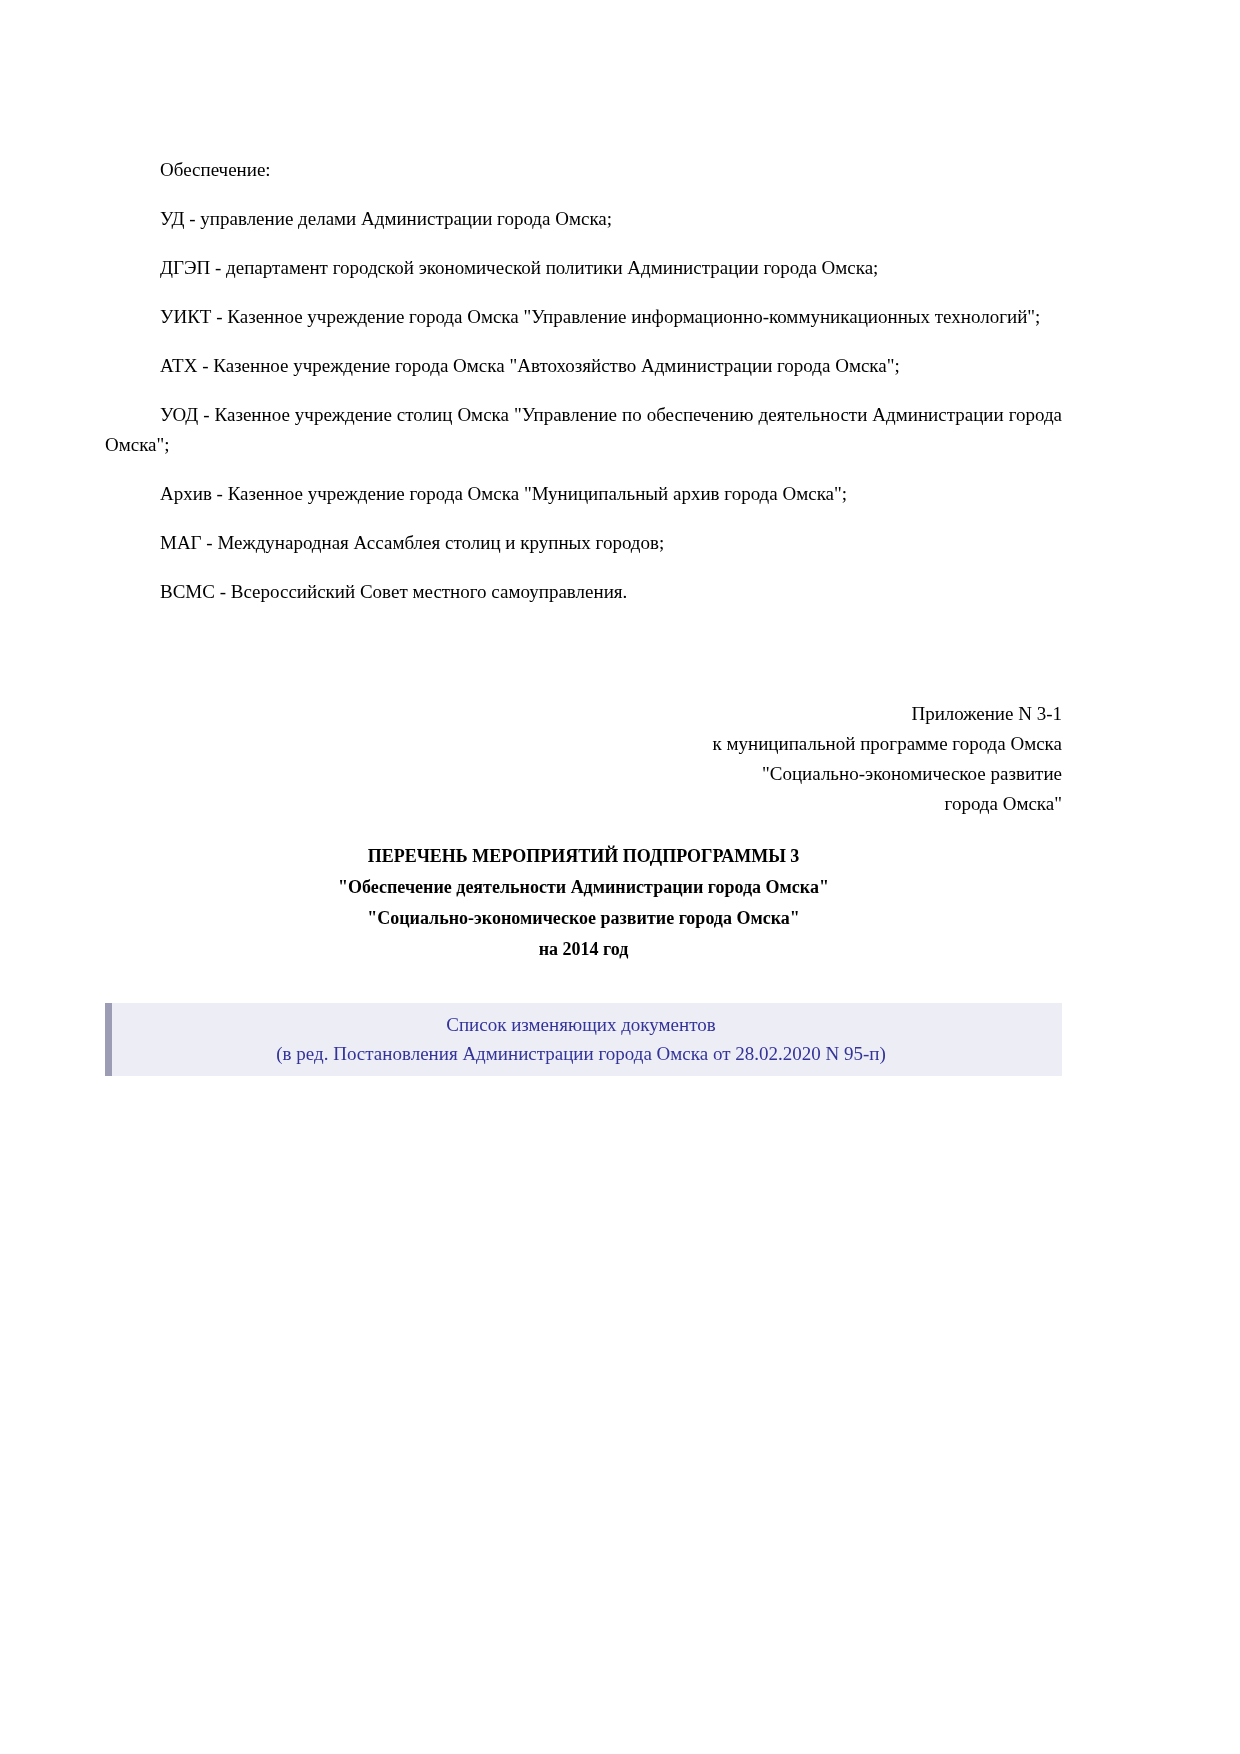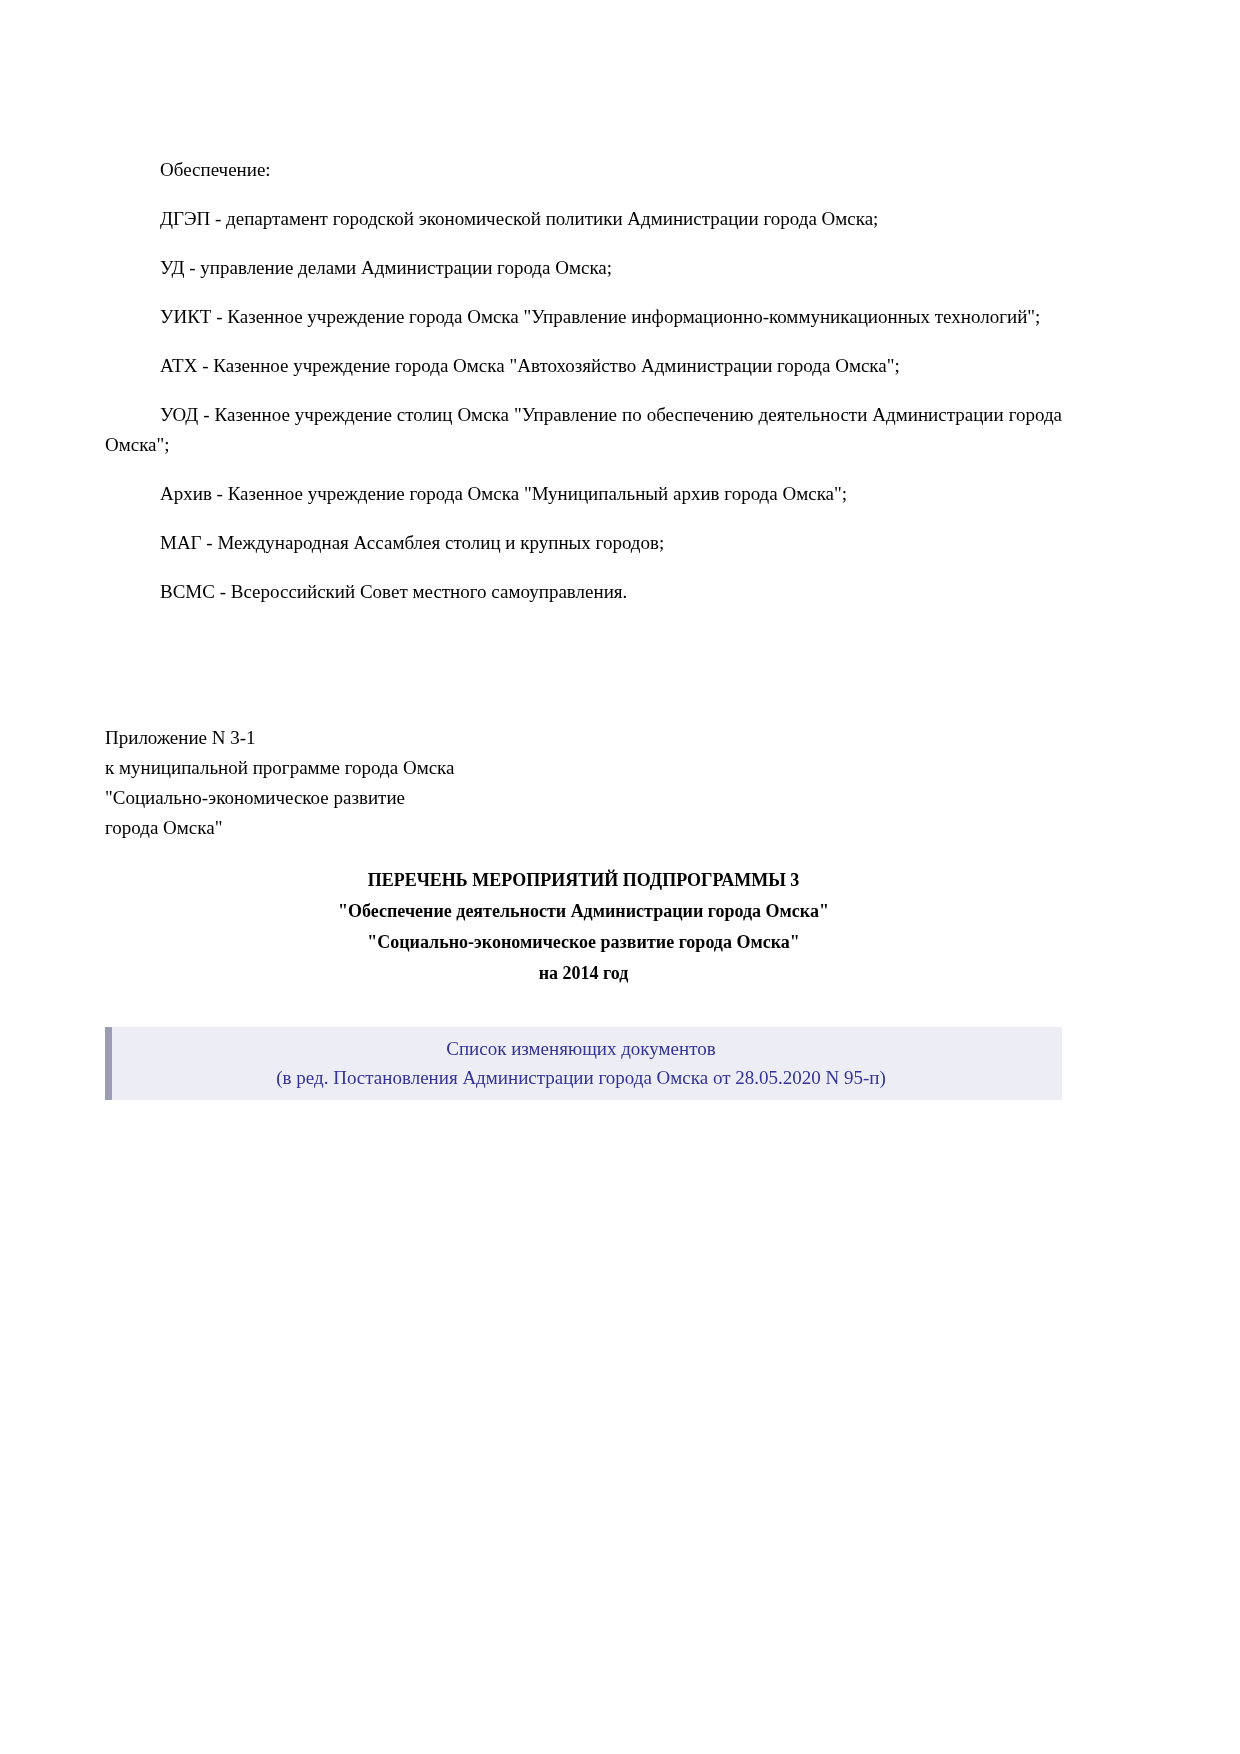--- a/index.html
+++ b/index.html
@@ -23,21 +23,22 @@
     width: 100%;
     min-height: 1754px;
   }
   .notes p {
     text-align: justify;
     text-indent: 55px;
     line-height: 30px;
     margin-bottom: 19px;
   }
   .annex {
-    margin-top: 116px;
+    margin-top: 92px;
+    text-align: right;
     line-height: 30px;
   }
   .annex div { white-space: pre; }
   .doc-title {
     margin-top: 22px;
     text-align: center;
     font-weight: bold;
     font-size: 18px;
     line-height: 31px;
   }
@@ -51,22 +52,22 @@
     padding: 7px 32px 8px 20px;
   }
 </style>
 </head>
 <body>
 
 <div class="page">
 
   <div class="notes">
     <p>Обеспечение:</p>
+    <p>УД - управление делами Администрации города Омска;</p>
     <p>ДГЭП - департамент городской экономической политики Администрации города Омска;</p>
-    <p>УД - управление делами Администрации города Омска;</p>
     <p>УИКТ - Казенное учреждение города Омска "Управление информационно-коммуникационных технологий";</p>
     <p>АТХ - Казенное учреждение города Омска "Автохозяйство Администрации города Омска";</p>
     <p>УОД - Казенное учреждение столиц Омска "Управление по обеспечению деятельности Администрации города Омска";</p>
     <p>Архив - Казенное учреждение города Омска "Муниципальный архив города Омска";</p>
     <p>МАГ - Международная Ассамблея столиц и крупных городов;</p>
     <p>ВСМС - Всероссийский Совет местного самоуправления.</p>
   </div>
 
   <div class="annex">
     <div>Приложение N 3-1</div>
@@ -77,16 +78,16 @@
 
   <div class="doc-title">
     <div>ПЕРЕЧЕНЬ МЕРОПРИЯТИЙ ПОДПРОГРАММЫ 3</div>
     <div>"Обеспечение деятельности Администрации города Омска"</div>
     <div>"Социально-экономическое развитие города Омска"</div>
     <div>на 2014 год</div>
   </div>
 
   <div class="amendments">
     <div>Список изменяющих документов</div>
-    <div>(в ред. Постановления Администрации города Омска от 28.05.2020 N 95-п)</div>
+    <div>(в ред. Постановления Администрации города Омска от 28.02.2020 N 95-п)</div>
   </div>
 
 </div>
 
 </body></html>

